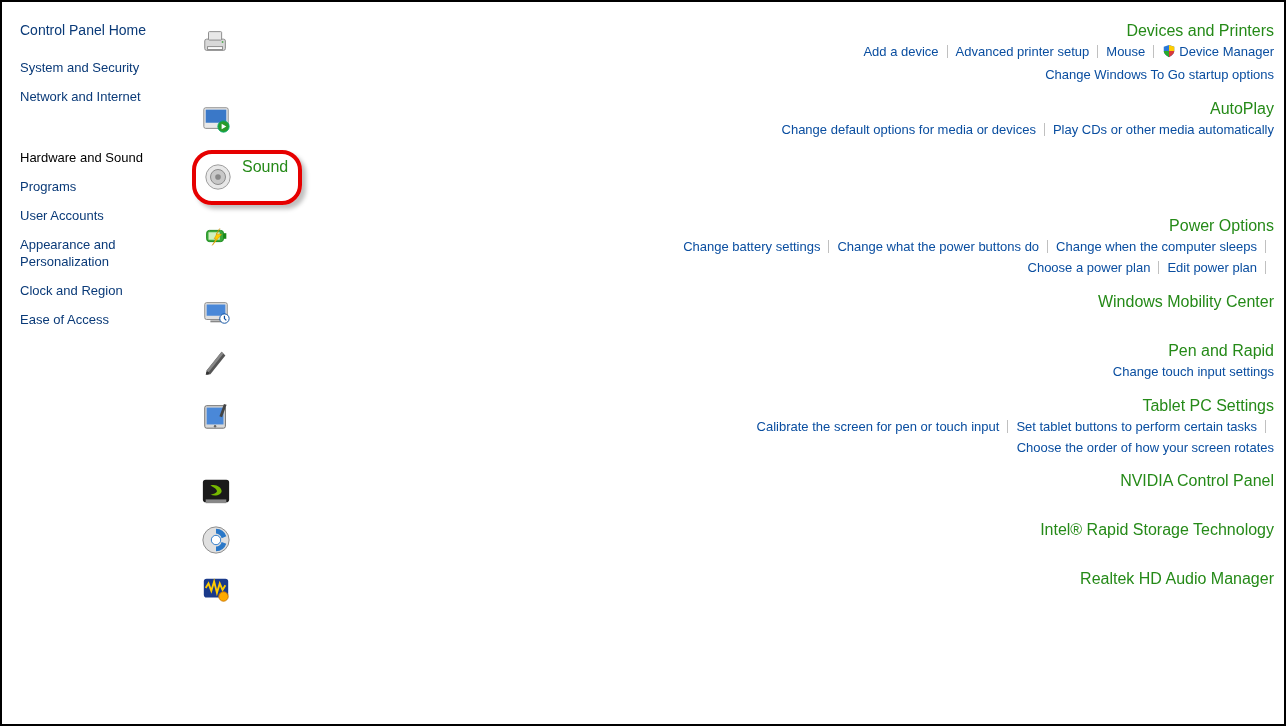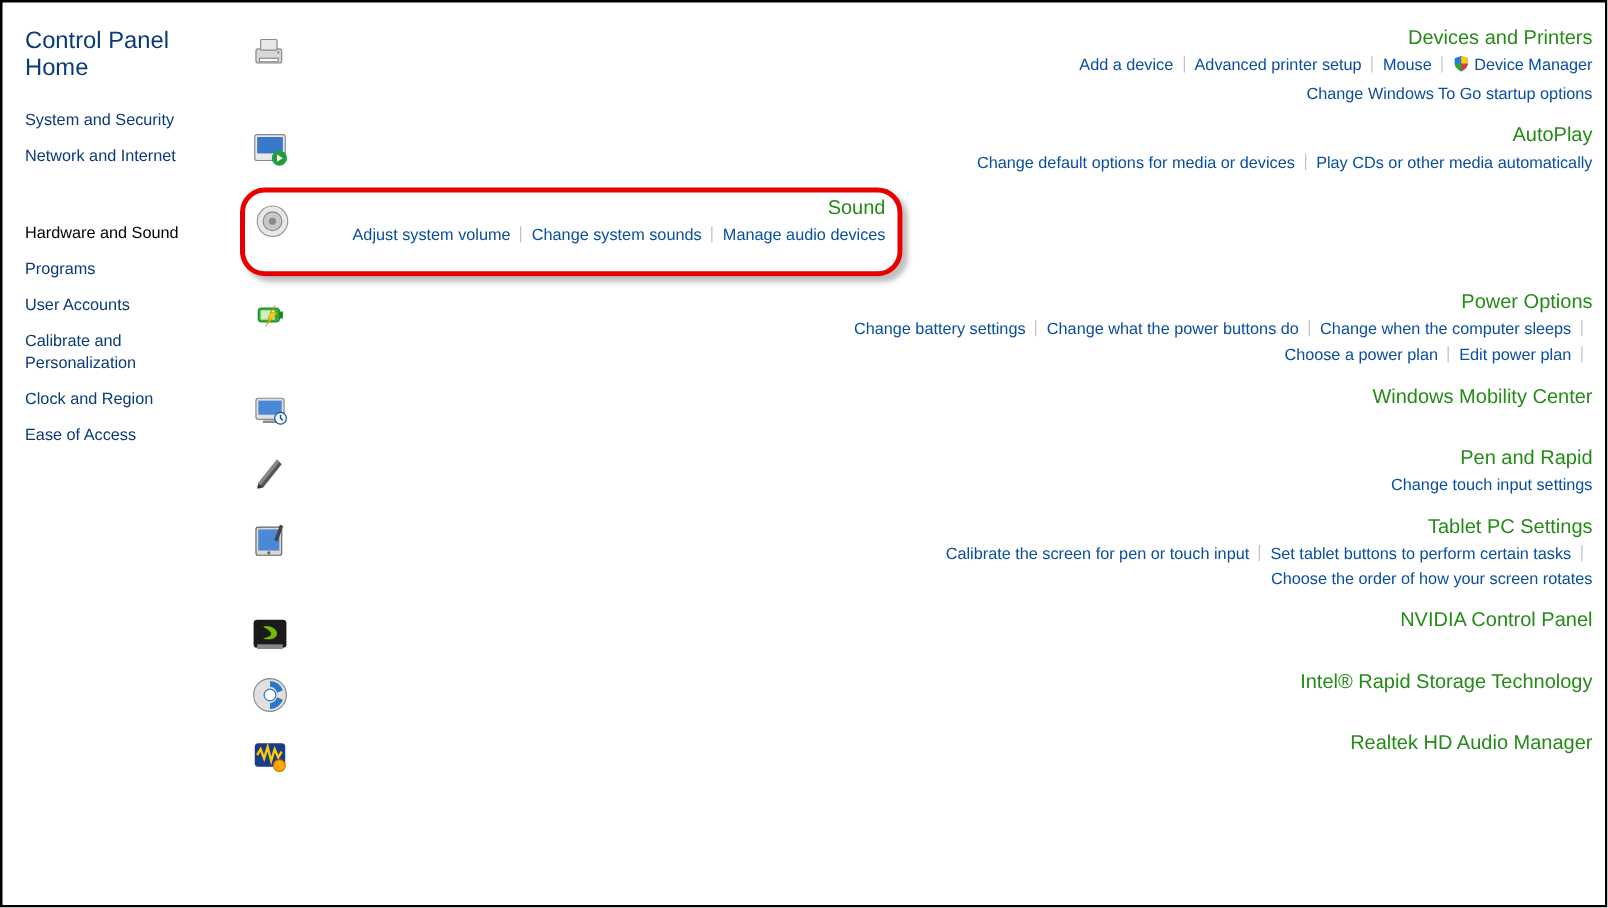--- a/index.html
+++ b/index.html
@@ -17,21 +17,21 @@
     display: flex;
     padding: 10px 0 0 0;
   }
   .sidebar {
     width: 188px;
     padding: 10px 8px 0 18px;
     flex-shrink: 0;
   }
   .sidebar-home {
     color: #0a3a78;
-    font-size: 19px;
+    font-size: 14px;
     margin-bottom: 22px;
     cursor: pointer;
   }
   .sidebar-item {
     color: #0a3a78;
     font-size: 13px;
     margin-bottom: 13px;
     cursor: pointer;
     line-height: 1.25;
   }
@@ -82,40 +82,40 @@
     vertical-align: -2px;
   }
   .shield {
     display: inline-block;
     vertical-align: -2px;
     margin-right: 3px;
   }
   .highlight-box {
     border: 4px solid #e60000;
     border-radius: 20px;
-    padding: 4px 10px 18px 6px;
+    padding: 4px 10px 8px 6px;
     margin: -4px 0 12px -8px;
     display: inline-block;
     box-shadow: 4px 4px 4px rgba(0,0,0,0.25);
   }
   .highlight-box .category { margin-bottom: 0; }
 </style>
 </head>
 <body>
 
 <div class="window">
   <div class="sidebar">
     <div class="sidebar-home">Control Panel Home</div>
     <div id="sidebar-items">
         <div class="sidebar-item">System and Security</div>
         <div class="sidebar-item">Network and Internet</div>
         <div class="sidebar-item active">Hardware and Sound</div>
         <div class="sidebar-item">Programs</div>
         <div class="sidebar-item">User Accounts</div>
-        <div class="sidebar-item">Calibrate and Personalization</div>
+        <div class="sidebar-item">Appearance and Personalization</div>
         <div class="sidebar-item">Clock and Region</div>
         <div class="sidebar-item">Ease of Access</div>
       </div>
   </div>
   <div class="content" id="content-area"><div class="category">
         <div class="cat-icon">
           <svg width="30" height="30" viewBox="0 0 32 32">
             <rect x="4" y="14" width="22" height="12" rx="2" fill="#d8d8d8" stroke="#888"></rect>
             <rect x="8" y="6" width="14" height="9" rx="1" fill="#e8e8e8" stroke="#888"></rect>
             <rect x="7" y="22" width="16" height="3" fill="#fff" stroke="#888"></rect>
@@ -139,21 +139,21 @@
         </div>
         <div class="cat-body"><div class="cat-title">AutoPlay</div><div class="task-row"><span class="task-link">Change default options for media or devices</span><span class="sep"></span><span class="task-link">Play CDs or other media automatically</span></div></div>
       </div><div class="highlight-box"><div class="category">
           <div class="cat-icon">
             <svg width="30" height="30" viewBox="0 0 32 32">
               <circle cx="16" cy="16" r="13" fill="#e8e8e8" stroke="#999"></circle>
               <circle cx="16" cy="16" r="8" fill="#c8c8c8" stroke="#888"></circle>
               <circle cx="16" cy="16" r="3" fill="#888"></circle>
             </svg>
           </div>
-          <div class="cat-body"><div class="cat-title">Sound</div><div class="task-row"><span class="task-link">Adjust system volume</span><span class="sep"></span><span class="task-link">Change system sounds</span><span class="sep"></span><span class="task-link">Manage audio devices</span></div></div>
+          <div class="cat-body"><div class="cat-title">Sound</div></div>
         </div></div><div class="category">
         <div class="cat-icon">
           <svg width="30" height="30" viewBox="0 0 32 32">
             <rect x="6" y="10" width="18" height="12" rx="3" fill="#3aaa3a" stroke="#188818"></rect>
             <rect x="24" y="13" width="3" height="6" fill="#188818"></rect>
             <rect x="8" y="12" width="12" height="8" fill="#d0f0c0"></rect>
             <path d="M14 19 L20 8 L16 14 L22 14 L12 26 L16 19 Z" fill="#ffcc00" stroke="#cc8800" stroke-width="0.5"></path>
           </svg>
         </div>
         <div class="cat-body"><div class="cat-title">Power Options</div><div class="task-row"><span class="task-link">Change battery settings</span><span class="sep"></span><span class="task-link">Change what the power buttons do</span><span class="sep"></span><span class="task-link">Change when the computer sleeps</span><span class="sep"></span></div><div class="task-row"><span class="task-link">Choose a power plan</span><span class="sep"></span><span class="task-link">Edit power plan</span><span class="sep"></span></div></div>

